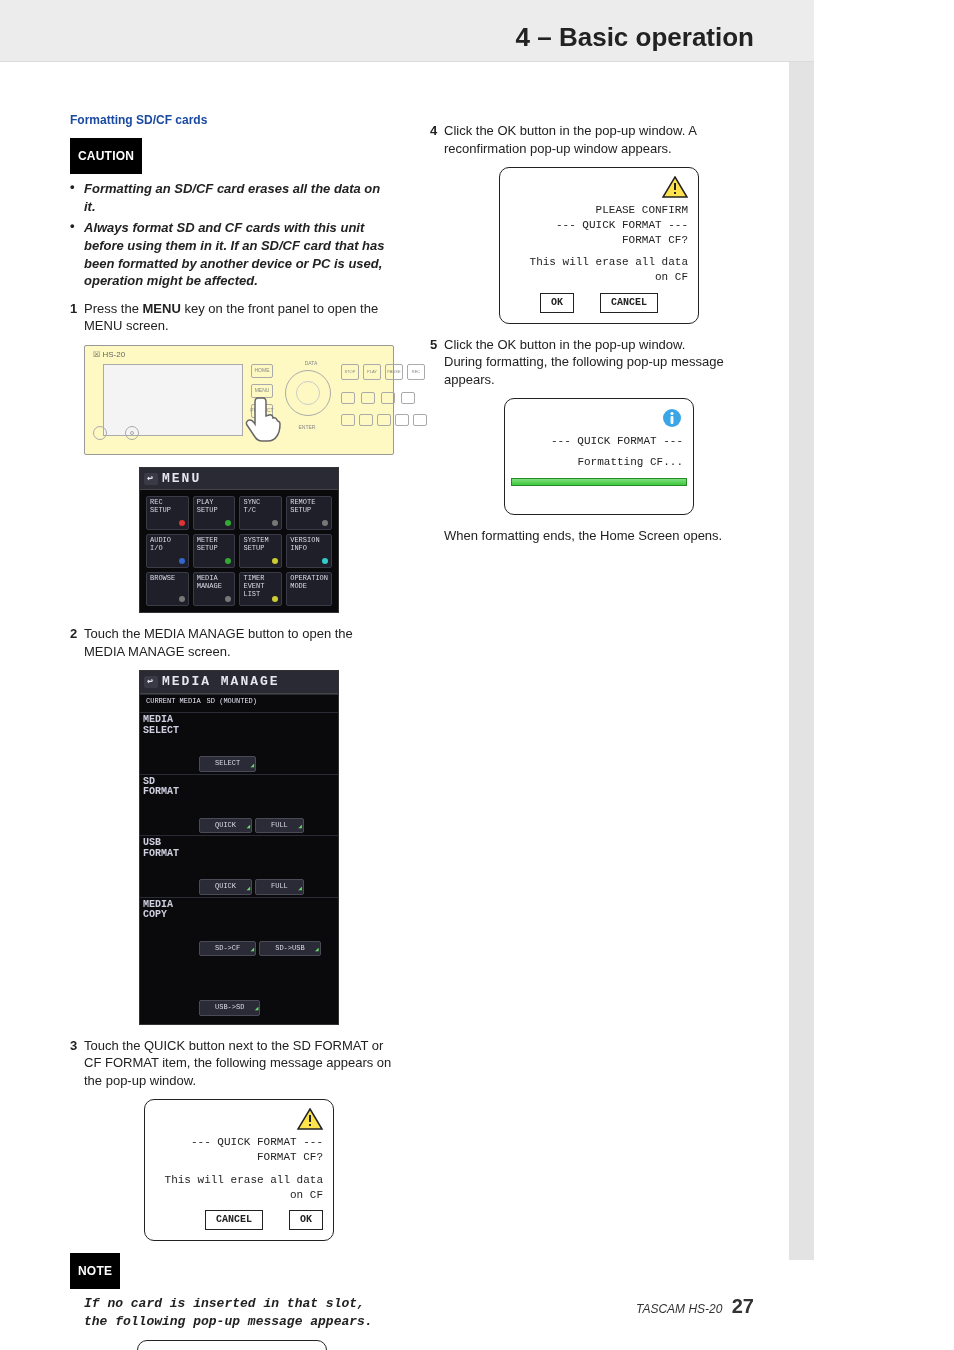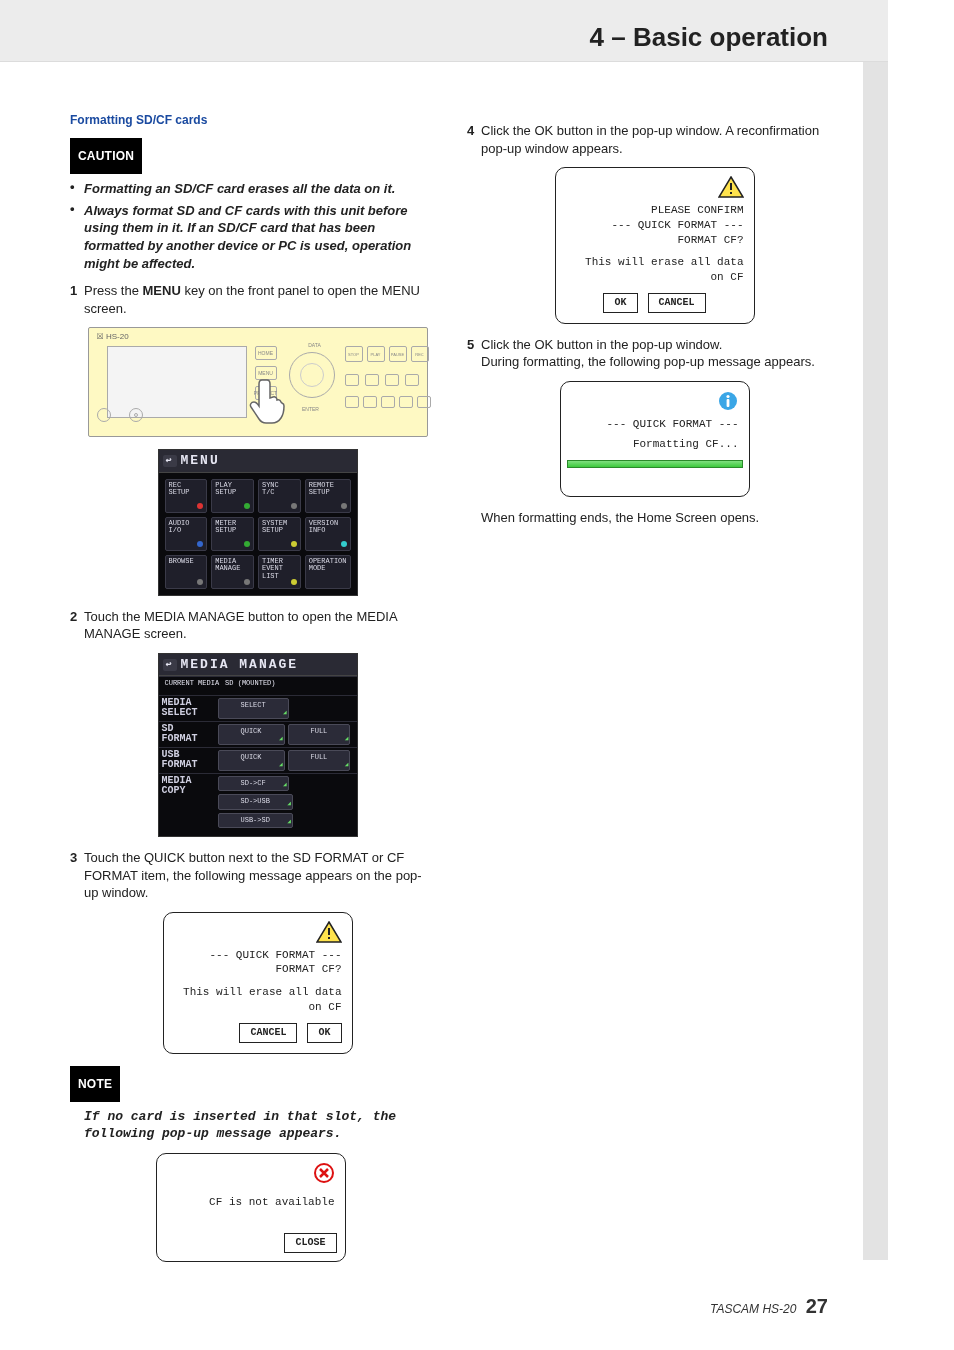--- a/index.html
+++ b/index.html
@@ -8,21 +8,21 @@
     width: 954px;
     height: 1350px;
     position: relative;
     font-family: "Helvetica Neue", Arial, sans-serif;
     color: #222;
     font-size: 13px;
     line-height: 1.35;
   }
   .page {
     position: relative;
-    width: 888px;
+    width: 814px;
     height: 1350px;
     padding: 24px 60px 50px 70px;
   }
   .header-bar {
     background: #ececec;
     height: 62px;
     margin: -24px -60px 50px -70px;
     padding: 0 60px 0 0;
     display: flex;
     align-items: flex-end;
@@ -127,29 +127,29 @@
   .gbtn .sub2 { font-size:7px; }
   .dot { width:6px; height:6px; border-radius:50%; position:absolute; right:3px; bottom:3px; }
   .dot.red{background:#d33;} .dot.green{background:#3a3;} .dot.blue{background:#36c;}
   .dot.yellow{background:#cc3;} .dot.cyan{background:#3cc;} .dot.grey{background:#777;}
 
   
   .mm-rows { padding:4px 0 6px; }
   .mm-row { display:flex; align-items:stretch; border-top:1px solid #2b2b36; min-height:22px;}
   .mm-row .lab { width:56px; padding:2px 3px; font-size:10px; line-height:1.05; color:#cfcfe0;font-weight:bold; }
   .mm-row .chips { flex:1; display:flex; gap:3px; padding:2px 3px; flex-wrap:wrap;}
-  .chip { background:#2b2b38; border:1px solid #4a4a58; border-radius:2px; padding:2px 22px; font-size:7px; color:#dcdce8; position:relative; min-width:36px; text-align:center;}
+  .chip { background:#2b2b38; border:1px solid #4a4a58; border-radius:2px; padding:2px 15px; font-size:7px; color:#dcdce8; position:relative; min-width:36px; text-align:center;margin-top:41px;}
   .chip .corner { position:absolute; right:1px; bottom:1px; font-size:6px; color:#6d6; }
   .mm-current { padding:2px 6px; font-size:7px; display:flex; gap:6px; border-top:1px solid #2b2b36;}
 
   
   .popup { border:1.5px solid #222; border-radius:10px; background:#fff; font-family:"Courier New", monospace; font-size:11px; color:#222; text-align:right; }
   .popup .body { padding:8px 10px 10px; }
   .popup .warn-icon { display:inline-block; }
-  .popup .btnrow { display:flex; gap:10px; justify-content:center; margin-top:8px;}
+  .popup .btnrow { display:flex; gap:26px; justify-content:center; margin-top:8px;}
   .popup .btn { border:1.5px solid #222; padding:2px 10px; font-size:10px; font-weight:700;}
   .popup.green-bar .bar { height:8px; margin:6px 6px 10px; background: linear-gradient(#7fe07f,#3cc93c); border:1px solid #2a8a2a; }
   .popup.green-bar { width:190px; }
   .popup .single-btn { display:flex; justify-content:flex-end; padding:0 8px 8px;}
   .popup .info-icon svg, .popup .err-icon svg { display:inline-block; }
 
   .footer {
     position:absolute; bottom:30px; right:60px;
     font-size:12px; font-style:italic; color:#333;
   }

